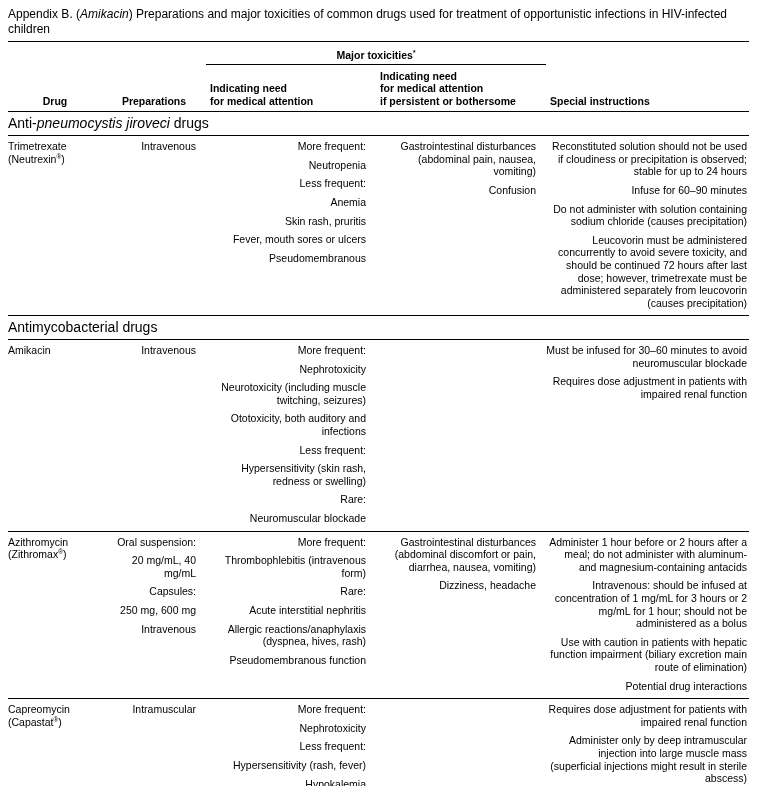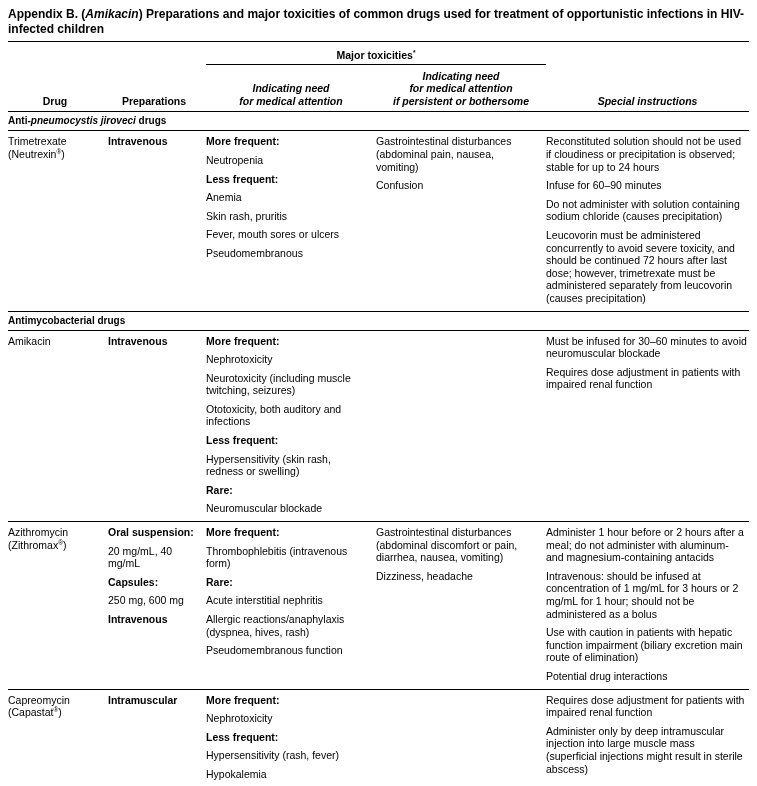--- a/index.html
+++ b/index.html
@@ -9,47 +9,47 @@
     font-family: "Liberation Sans", sans-serif;
     color: #000;
   }
   .page { padding: 7px 8px 0 8px; }
 
   .title {
     font-size: 12px; font-weight: bold; line-height: 1.25;
     padding-bottom: 4px; border-bottom: 1px solid #000;
   }
   .italic { font-style: italic; }
-  .bold { font-weight: bold; }
+  .bold { font-weight: normal; }
 
   table.drug-table {
     width: 741px; border-collapse: collapse; table-layout: fixed;
     font-size: 10.5px; line-height: 1.2; margin-top: 0;
   }
   sup { font-size: 0.62em; vertical-align: super; line-height: 0; }
 
   .group-row td { padding-top: 7px; }
   .group-cell {
     text-align: center; font-weight: bold;
     border-bottom: 1px solid #000; padding-bottom: 2px;
   }
 
   .header-row th {
     font-weight: bold; text-align: center; vertical-align: bottom;
     padding: 5px 6px 4px 0;
     border-bottom: 1px solid #000;
   }
-  .header-row th.center { text-align: center; padding-right: 4px; padding-left: 4px; font-style: italic; }
+  .header-row th.center { text-align: left; padding-right: 4px; padding-left: 4px; }
 
   tbody tr { border-bottom: 1px solid #000; }
-  .section-cell { font-weight: bold; padding: 3px 0 3px 0; font-size: 10px; }
+  .section-cell { font-weight: bold; padding: 3px 0 3px 0; font-size: 14px; }
 
   td.cell { vertical-align: top; padding: 4px 10px 4px 0; }
   td.cell:last-child { padding-right: 2px; }
-  .cell p { margin: 0 0 6px 0; }
+  .cell p { margin: 0 0 6px 0; text-align: right; }
   .cell p:last-child { margin-bottom: 2px; }
 </style>
 </head>
 <body>
 
 <div class="page">
   <h1 class="title" id="page-title"><span class="bold">Appendix B. (</span><span class="italic bold">Amikacin</span><span class="bold">) Preparations and major toxicities of common drugs used for treatment of opportunistic infections in HIV-infected children</span></h1>
 
   <table class="drug-table">
     <colgroup>

